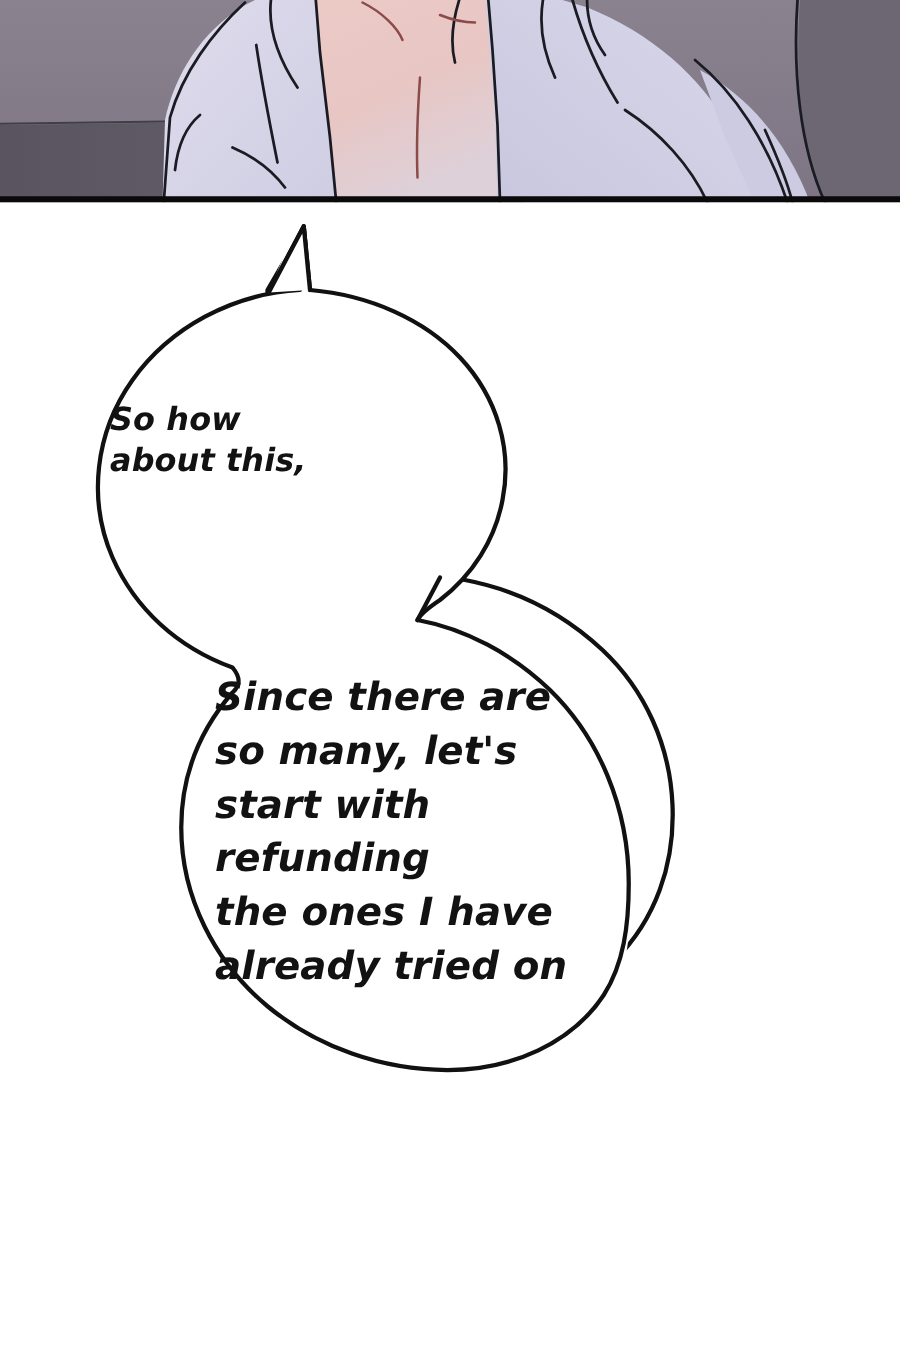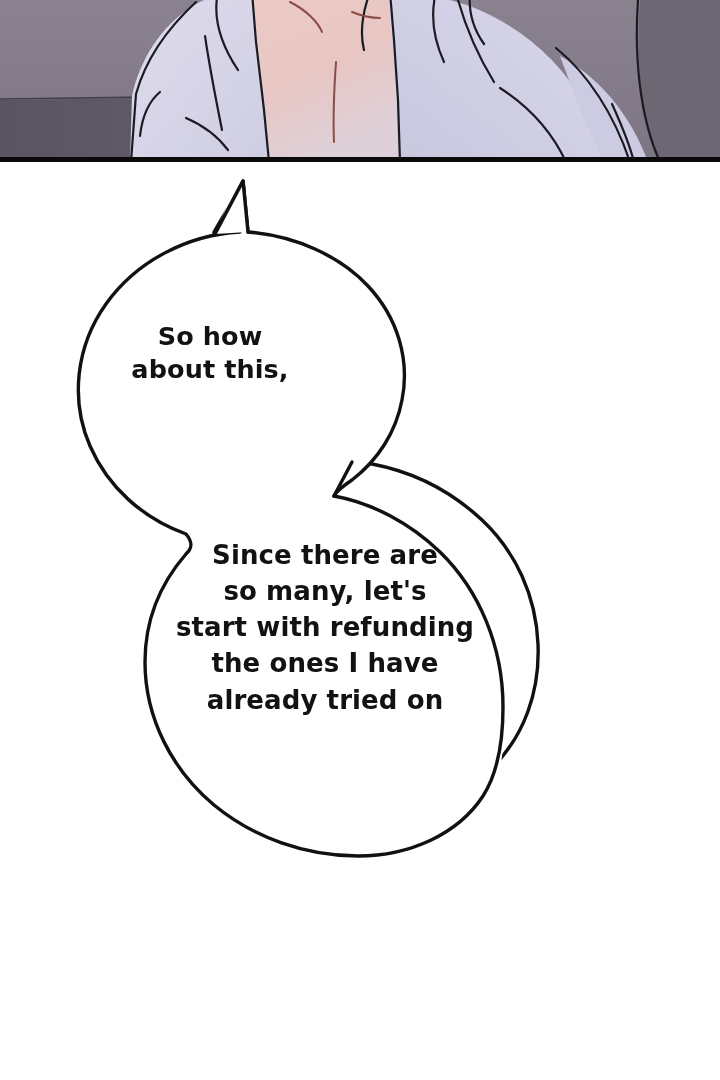--- a/index.html
+++ b/index.html
@@ -46,40 +46,41 @@
     height: 918px;
     background: #ffffff;
   }
   #bubbles-svg {
     position: absolute;
     left: 0;
     top: 0;
   }
   .bubble-text {
     position: absolute;
-    text-align: center;
+    text-align: left;
     font-family: "DejaVu Sans", sans-serif;
     font-weight: bold;
+    font-style: italic;
     color: #121212;
     letter-spacing: 0.1px;
     white-space: pre-line;
     line-height: 1.28;
     user-select: none;
   }
   #bubble1-text {
     left: 88px;
     top: 158px;
     width: 244px;
     font-size: 25.5px;
   }
   #bubble2-text {
     left: 172px;
     top: 375px;
     width: 306px;
-    font-size: 26px;
+    font-size: 31px;
     line-height: 1.39;
   }
 </style>
 </head>
 <body>
 
 <div id="page">
 
   <div id="art-panel">
     <svg width="720" height="162" viewBox="0 0 720 162" xmlns="http://www.w3.org/2000/svg">

